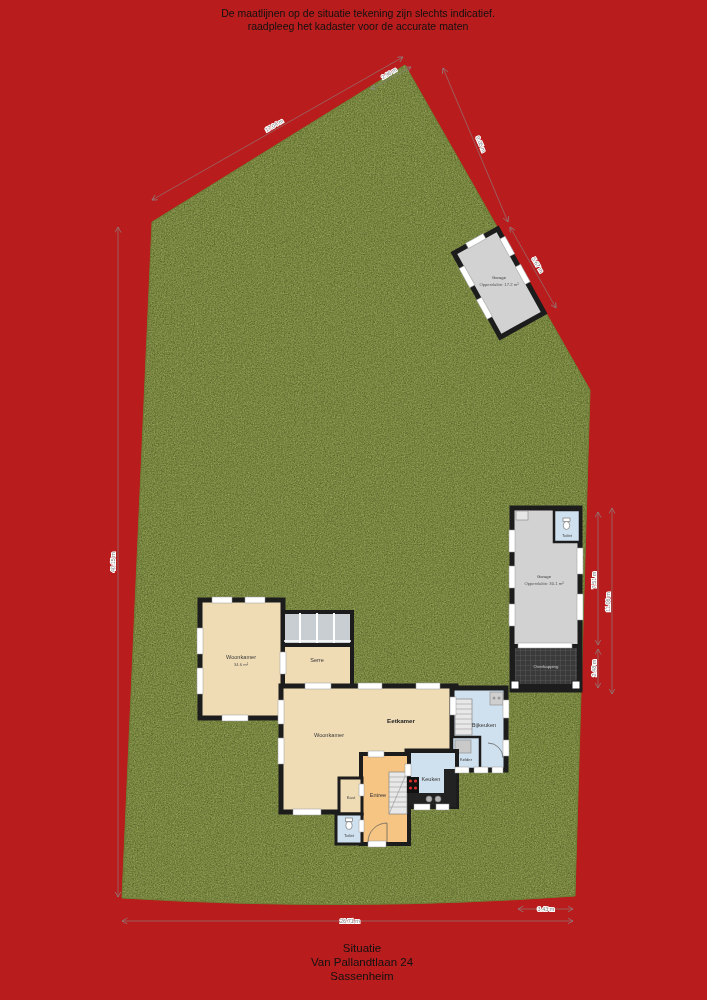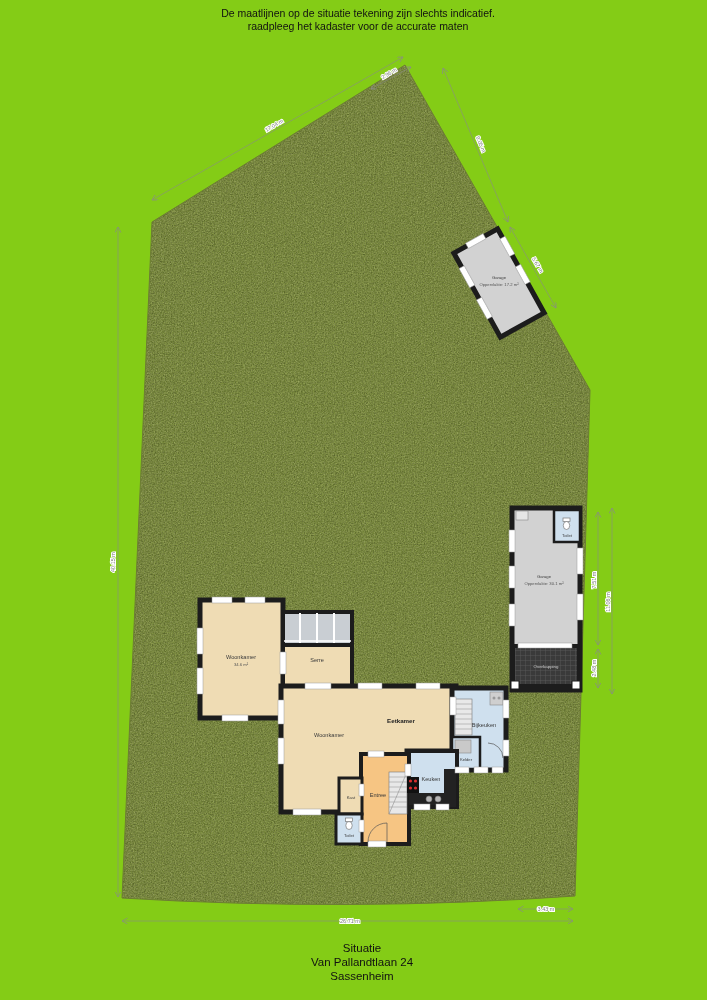--- a/index.html
+++ b/index.html
@@ -1,16 +1,16 @@
 <!DOCTYPE html>
 <html><head>
 <meta charset="utf-8">
 <style>
   html,body { margin:0; padding:0; background:#ffffff; }
-  .page { position:relative; width:707px; height:1000px; background:#84cc16; overflow:hidden;
+  .page { position:relative; width:707px; height:1000px; background:#b91c1c; overflow:hidden;
           font-family:"Liberation Sans", sans-serif; }
   svg { position:absolute; left:0; top:0; }
   text { font-family:"Liberation Sans", sans-serif; }
   .hdr  { font-size:10.5px; fill:#111; text-anchor:middle; }
   .ftr  { font-size:11.5px; fill:#111; text-anchor:middle; }
   .rm   { font-size:5.6px; fill:#3a3a3a; text-anchor:middle; }
   .rm-b { font-size:6.2px; fill:#222; font-weight:bold; text-anchor:middle; }
   .rm-sub { font-size:4.2px; fill:#555; text-anchor:middle; }
   .rm-sm  { font-size:4.2px; fill:#3a3a3a; text-anchor:middle; }
   .rm-ovk { font-size:4.4px; fill:#cfcfcf; text-anchor:middle; }

